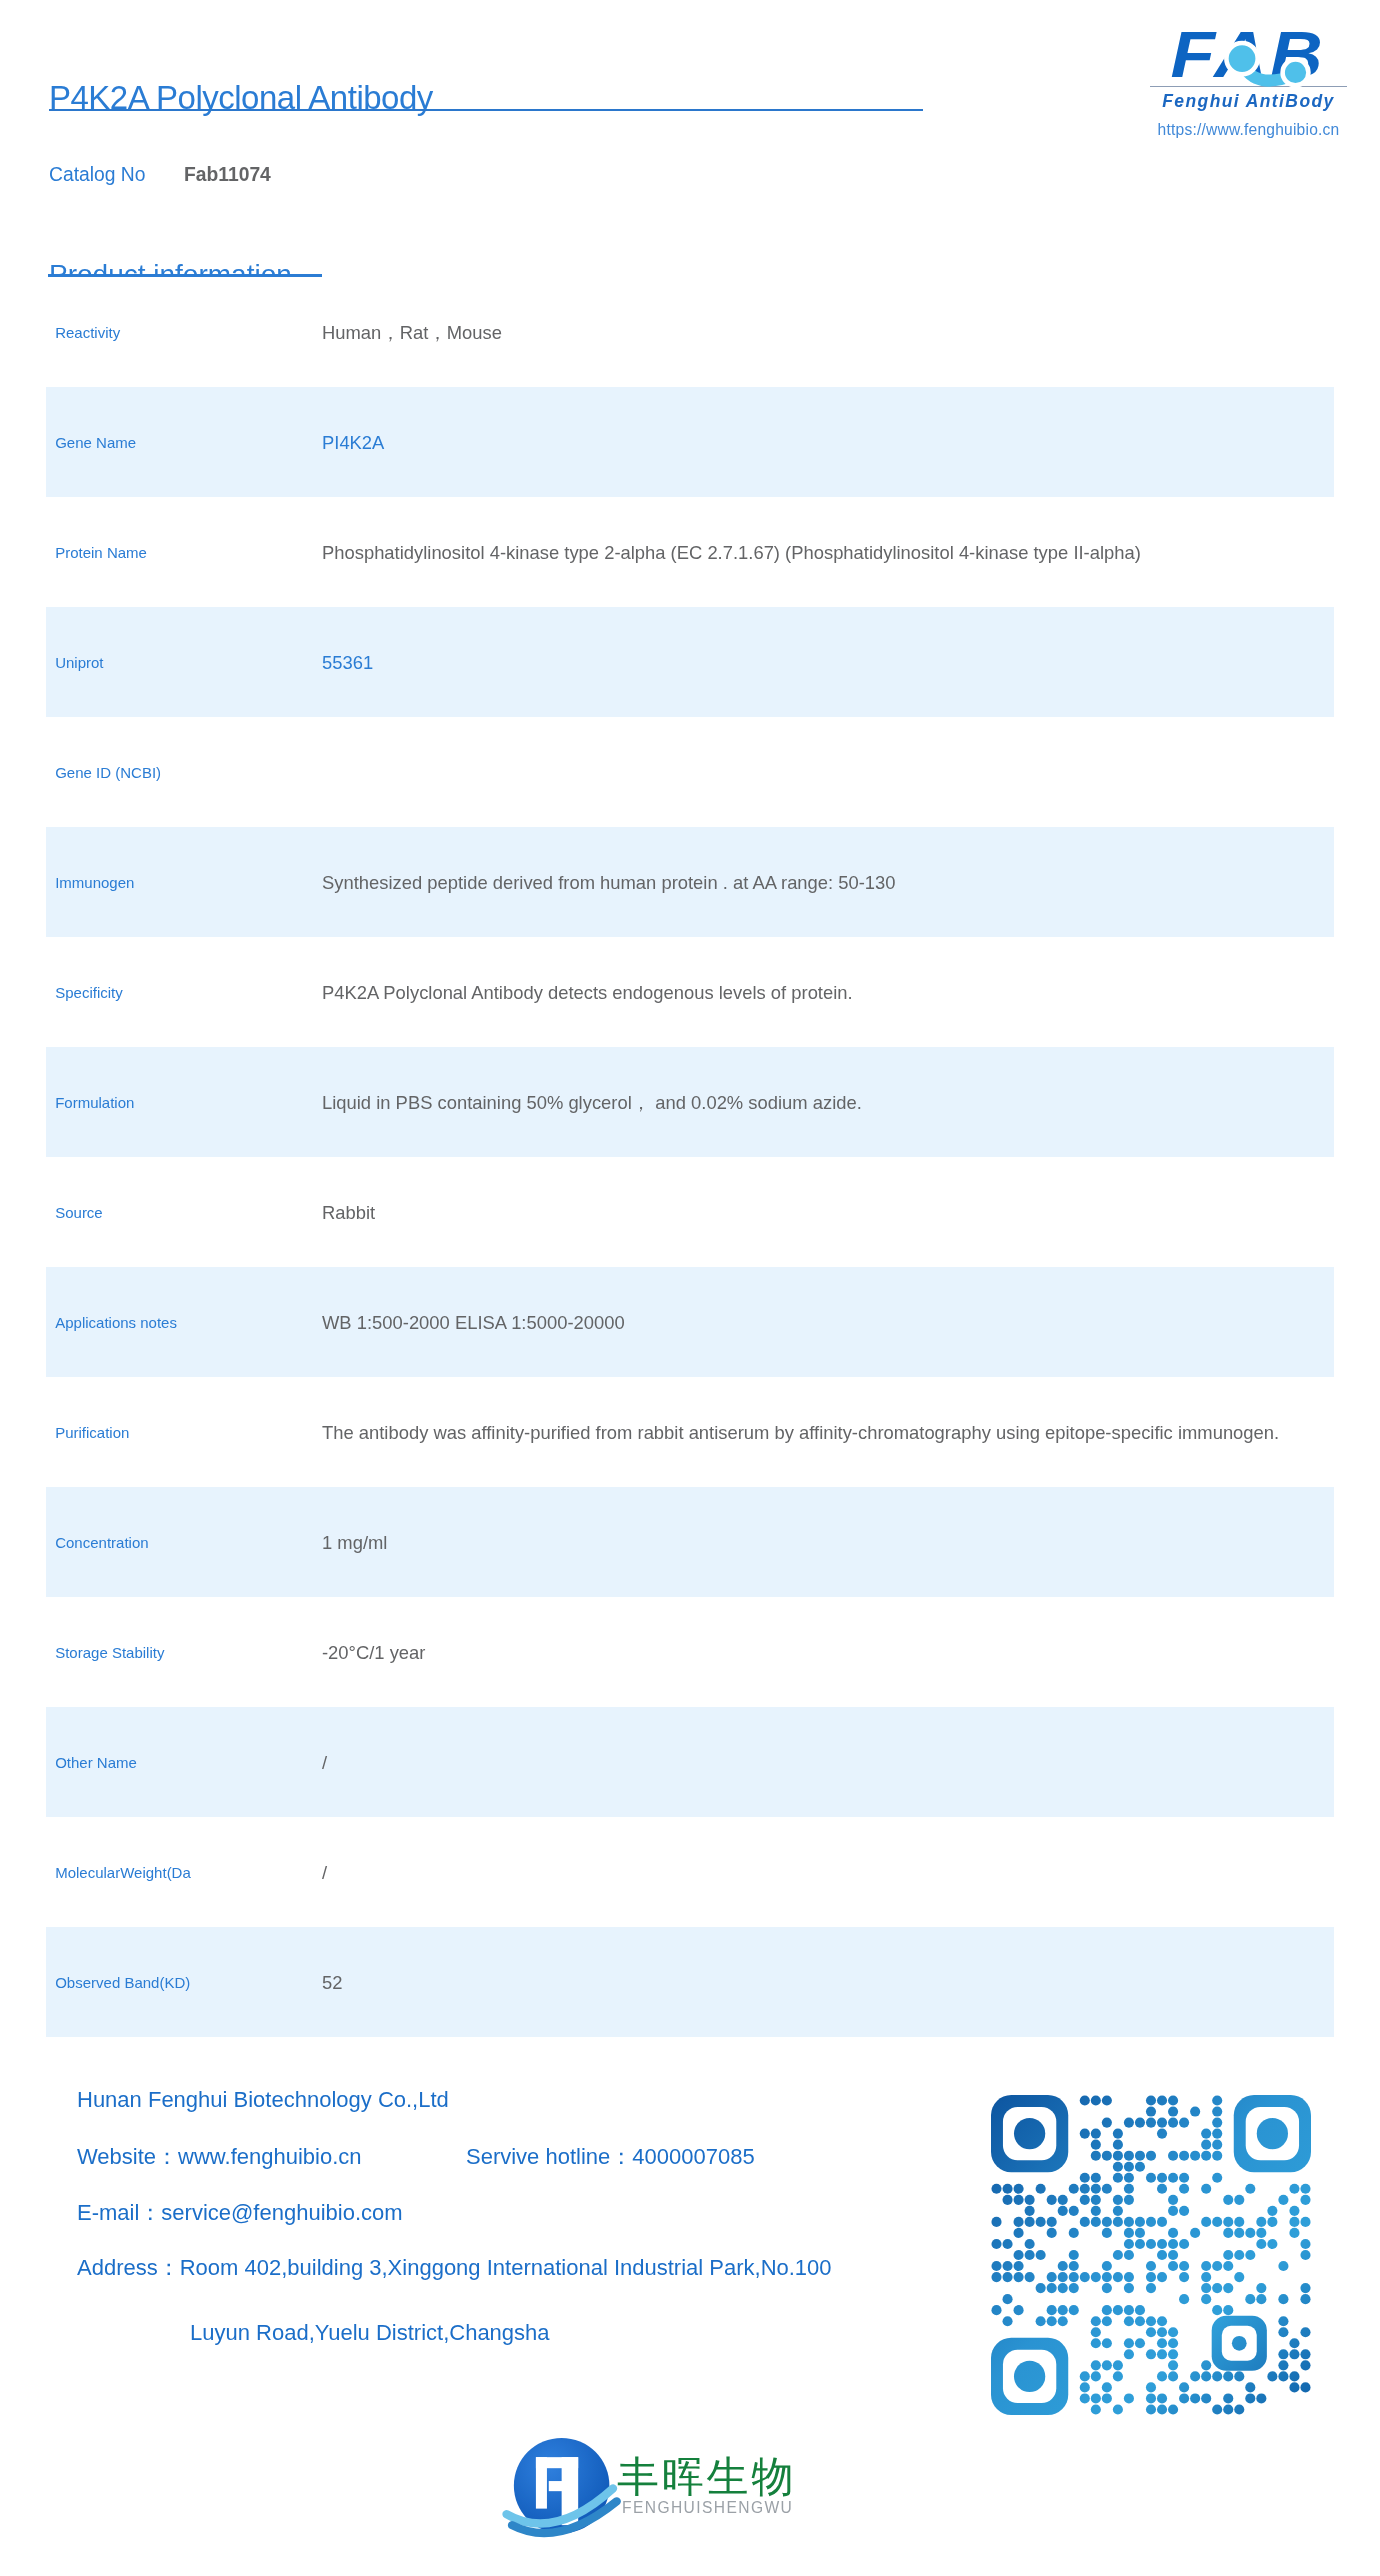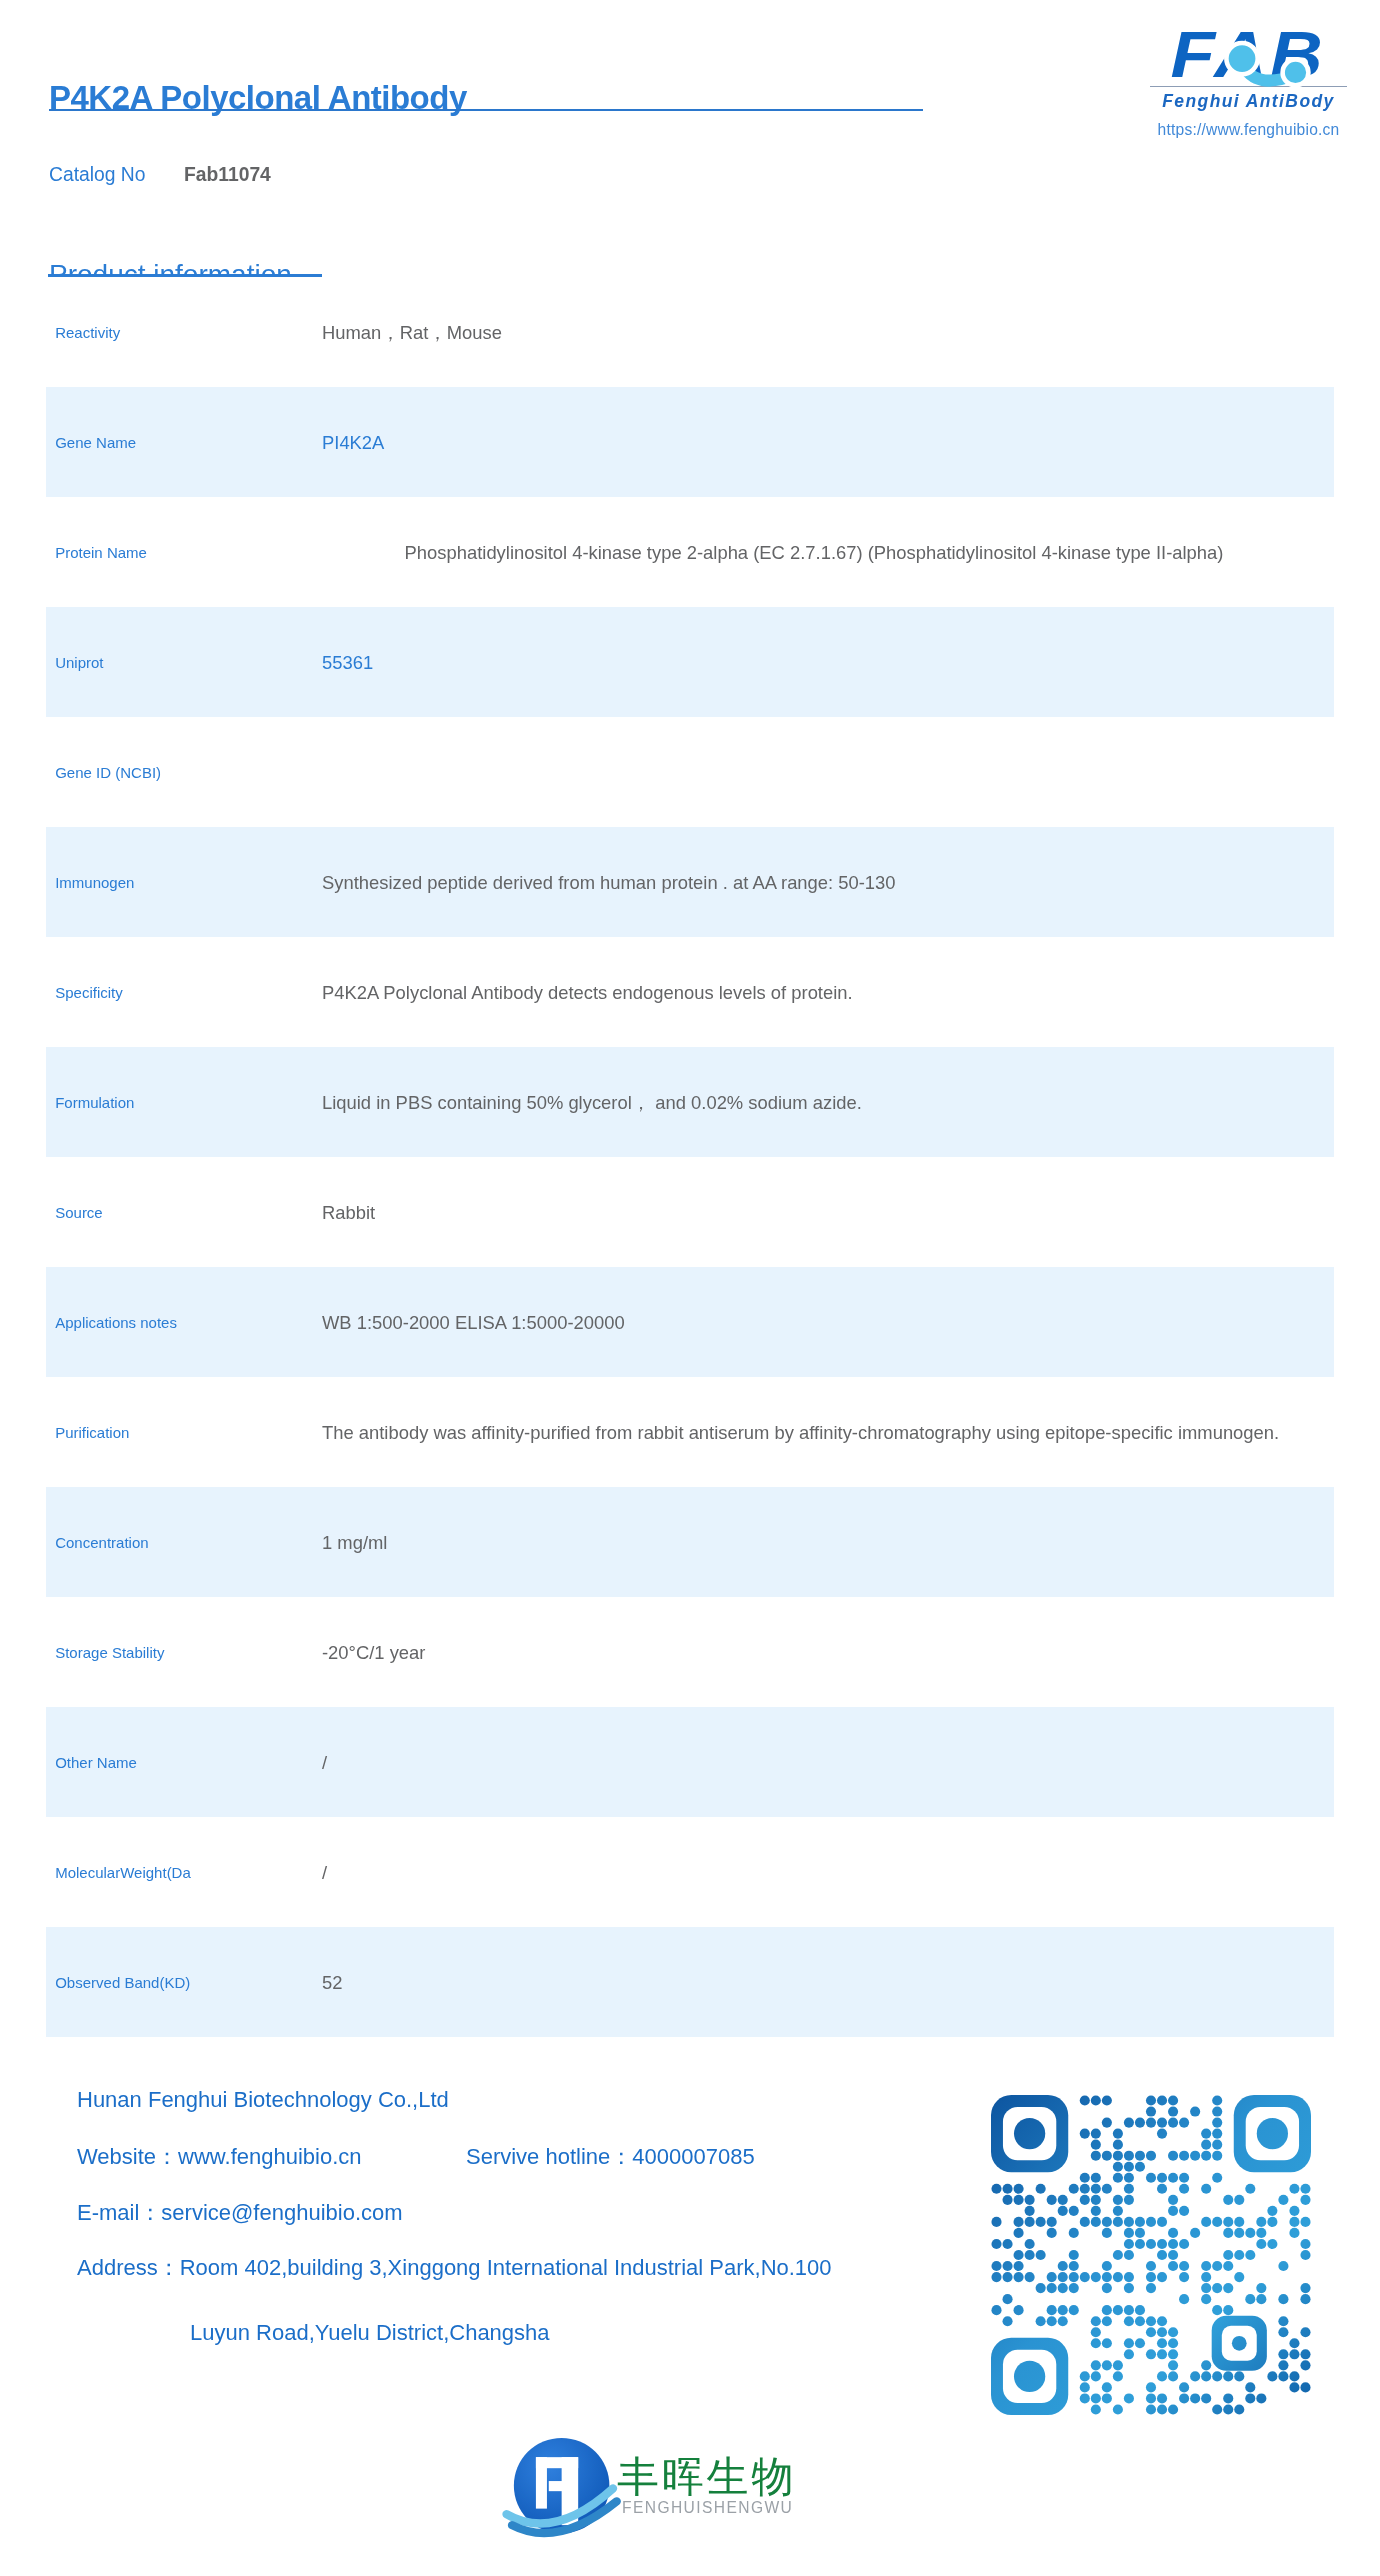--- a/index.html
+++ b/index.html
@@ -2,21 +2,21 @@
 <html style="font-size:14.7px"><head>
 <meta charset="utf-8">
 <style>
   html,body{margin:0;padding:0;}
   body{
     width:1380px;height:2576px;position:relative;background:#ffffff;
     font-family:"Liberation Sans", sans-serif;overflow:hidden;
   }
   .abs{position:absolute;}
   
-  .page-title{left:49px;top:57px;font-size:33px;letter-spacing:-0.5px;color:#2a7cd4;font-weight:700;text-align:right;}
+  .page-title{left:49px;top:57px;font-size:33px;letter-spacing:-0.5px;color:#2a7cd4;font-weight:400;text-align:right;}
   .title-underline{left:49px;top:109px;width:874px;height:1.8px;background:#2b77cc;}
   .logo{left:1148px;top:29px;width:201px;text-align:center;}
   .logo-fab{display:inline-block;font-size:64px;line-height:53px;font-weight:bold;font-style:italic;
     color:#0d64c2;letter-spacing:2.8px;transform:scaleX(1.14);transform-origin:center;}
   .logo-molecule{position:absolute;left:0;top:0;width:201px;height:74px;pointer-events:none;}
   .logo-divider{height:1.8px;background:#8d9db5;margin:3.7px 1.8px 3.7px 1.8px;}
   .logo-sub{font-size:17.5px;font-weight:bold;font-style:italic;color:#1b67c1;letter-spacing:1.4px;}
   .logo-url{font-size:15.6px;color:#4189d8;margin-top:9.2px;letter-spacing:0.2px;}
   .catalog{left:49px;top:164px;font-size:19.3px;}
   .catalog-label{color:#2a7cd4;display:inline-block;width:135px;}
@@ -24,21 +24,21 @@
   
   .section-title{left:49px;top:236px;font-size:28px;color:#2a7cd4;font-weight:400;}
   .section-underline{left:48px;top:274px;width:274px;height:3.7px;background:#2b7cd4;}
   
   .info-table{left:46px;top:277px;width:1288px;}
   .row{display:flex;align-items:center;min-height:110px;background:#ffffff;}
   .row.alt{background:#e7f3fd;}
   .row-label{flex:0 0 276px;box-sizing:border-box;padding-left:9.2px;font-size:15px;color:#2a7cd4;}
   .row-value{flex:1;font-size:18.4px;color:#636466;line-height:37px;padding-right:28px;}
   .row-value.accent{color:#2a7cd4;}
-  .row-value.nowrap{white-space:nowrap;text-align:center;}
+  .row-value.nowrap{white-space:nowrap;}
   
   .footer-line{position:absolute;font-size:22px;color:#1b6ec8;white-space:nowrap;}
   .hotline{position:absolute;left:389px;top:0;}
   
   .blogo-cn{left:617px;top:2449px;font-size:42px;color:#15803d;letter-spacing:2.8px;white-space:nowrap;}
   .blogo-en{left:622px;top:2499px;font-size:15.6px;color:#9ba1a7;letter-spacing:1.4px;white-space:nowrap;}
 </style>
 </head>
 <body>
 

